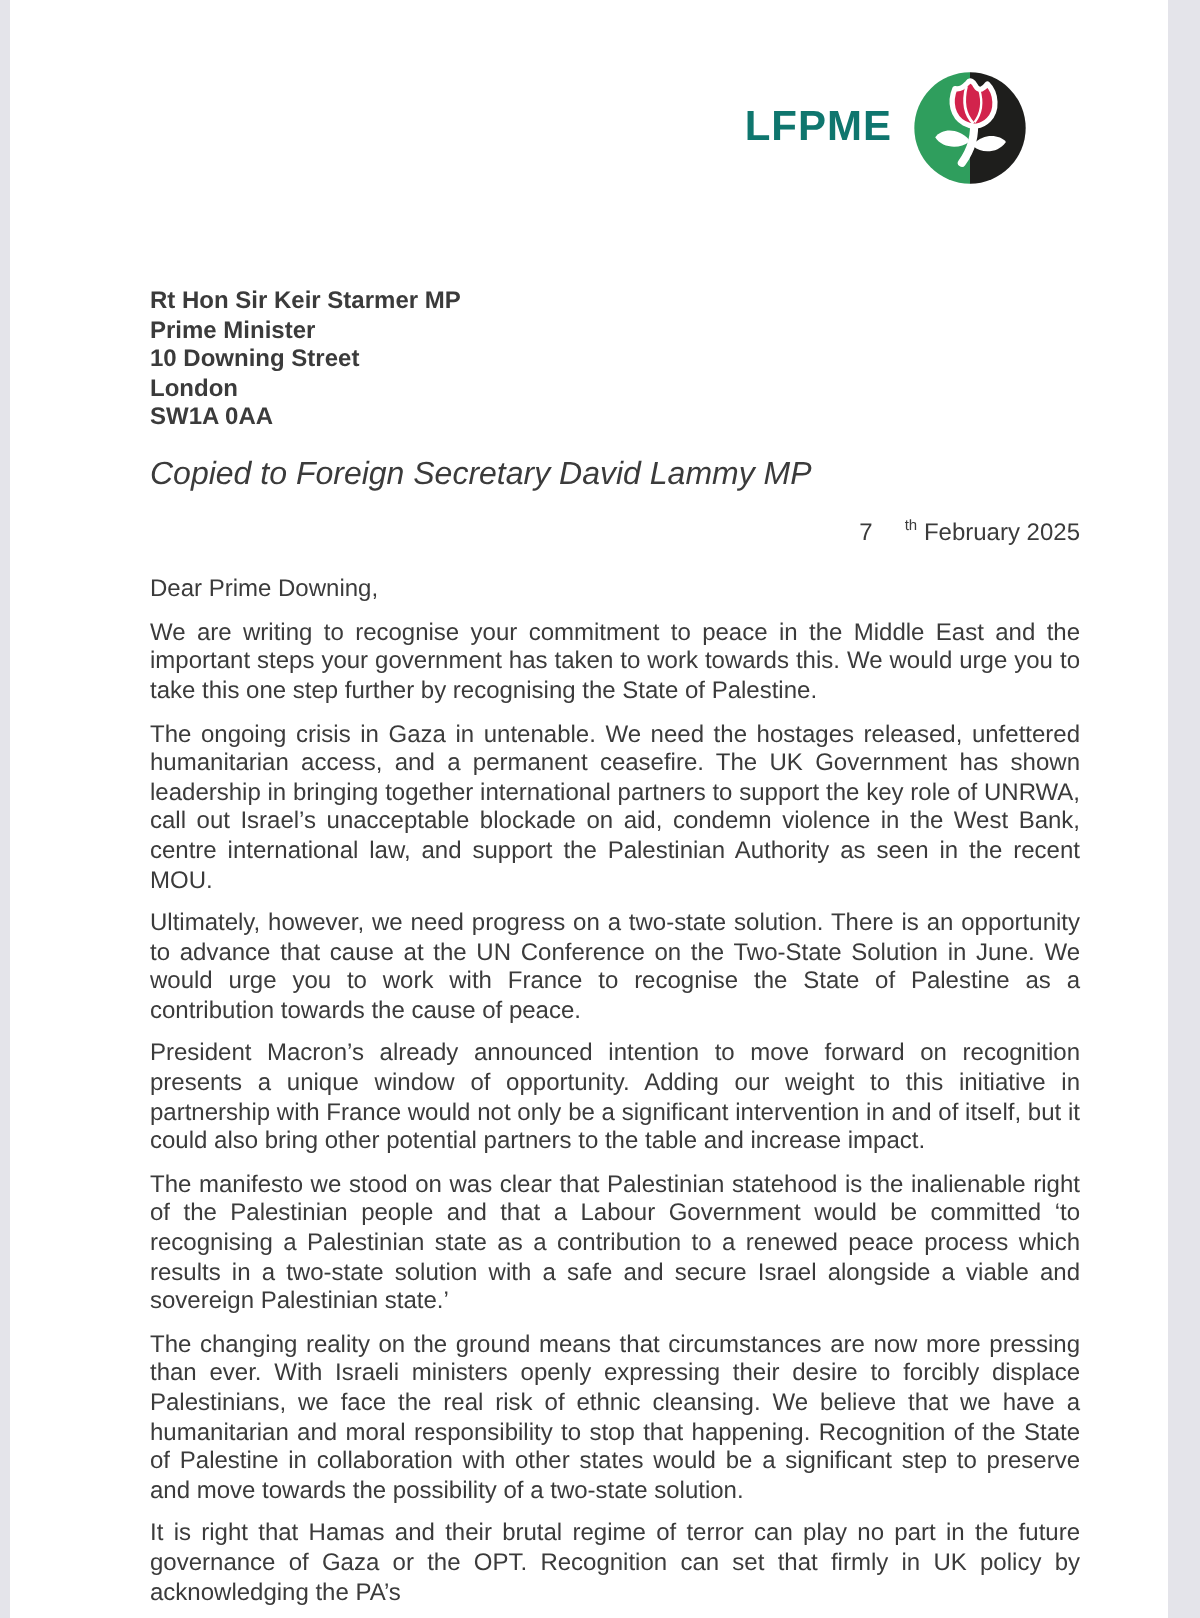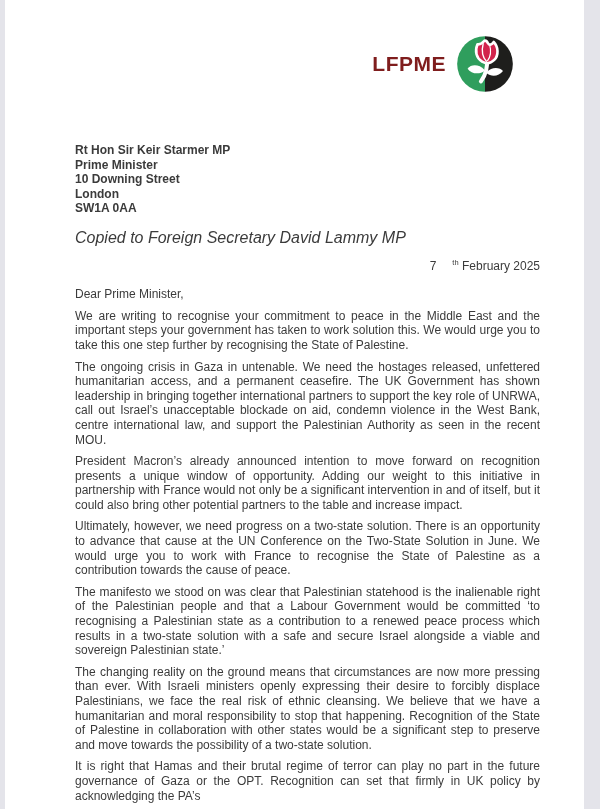--- a/index.html
+++ b/index.html
@@ -15,21 +15,21 @@
     background:#ffffff;
     box-sizing:border-box;
     padding:33px 44px 16px 70px;
     color:#3b3b3b;
   }
   .header {
     display:flex; justify-content:flex-end; align-items:center;
     gap:10px; margin-right:26px; height:62px;
   }
   .wordmark {
-    font-weight:bold; font-size:21px; letter-spacing:0.5px; color:#7f1d1d;
+    font-weight:bold; font-size:21px; letter-spacing:0.5px; color:#0f766e;
   }
   .emblem { display:inline-block; }
   .emblem svg { width:58px; height:58px; display:block; }
   .address { margin-top:48px; font-size:12px; line-height:14.6px;font-weight:bold; }
   .cc { margin-top:15px; font-style:italic; font-size:16px; line-height:14.6px; }
   .date { margin-top:13px; text-align:right; font-size:12px; line-height:14.6px; }
   .date sup { font-size:7.5px; line-height:0;padding-left:16px; }
   .salutation { margin-top:14px; margin-bottom:7px; font-size:12px; line-height:14.6px; }
   .body .para {
     margin:0 0 7px 0;
@@ -69,25 +69,25 @@
       <div>Prime Minister</div>
       <div>10 Downing Street</div>
       <div>London</div>
       <div>SW1A 0AA</div>
     </div>
 
   <div class="cc">Copied to Foreign Secretary David Lammy MP</div>
 
   <div class="date"><span>7</span><sup>th</sup> <span>February 2025</span></div>
 
-  <div class="salutation">Dear Prime Minister,</div>
+  <div class="salutation">Dear Prime Downing,</div>
 
   <div class="body">
-      <p class="para">We are writing to recognise your commitment to peace in the Middle East and the important steps your government has taken to work solution this. We would urge you to take this one step further by recognising the State of Palestine.</p>
+      <p class="para">We are writing to recognise your commitment to peace in the Middle East and the important steps your government has taken to work towards this. We would urge you to take this one step further by recognising the State of Palestine.</p>
       <p class="para">The ongoing crisis in Gaza in untenable. We need the hostages released, unfettered humanitarian access, and a permanent ceasefire. The UK Government has shown leadership in bringing together international partners to support the key role of UNRWA, call out Israel’s unacceptable blockade on aid, condemn violence in the West Bank, centre international law, and support the Palestinian Authority as seen in the recent MOU.</p>
+      <p class="para">Ultimately, however, we need progress on a two-state solution. There is an opportunity to advance that cause at the UN Conference on the Two-State Solution in June. We would urge you to work with France to recognise the State of Palestine as a contribution towards the cause of peace.</p>
       <p class="para">President Macron’s already announced intention to move forward on recognition presents a unique window of opportunity. Adding our weight to this initiative in partnership with France would not only be a significant intervention in and of itself, but it could also bring other potential partners to the table and increase impact.</p>
-      <p class="para">Ultimately, however, we need progress on a two-state solution. There is an opportunity to advance that cause at the UN Conference on the Two-State Solution in June. We would urge you to work with France to recognise the State of Palestine as a contribution towards the cause of peace.</p>
       <p class="para">The manifesto we stood on was clear that Palestinian statehood is the inalienable right of the Palestinian people and that a Labour Government would be committed ‘to recognising a Palestinian state as a contribution to a renewed peace process which results in a two-state solution with a safe and secure Israel alongside a viable and sovereign Palestinian state.’</p>
       <p class="para">The changing reality on the ground means that circumstances are now more pressing than ever. With Israeli ministers openly expressing their desire to forcibly displace Palestinians, we face the real risk of ethnic cleansing. We believe that we have a humanitarian and moral responsibility to stop that happening. Recognition of the State of Palestine in collaboration with other states would be a significant step to preserve and move towards the possibility of a two-state solution.</p>
       <p class="para">It is right that Hamas and their brutal regime of terror can play no part in the future governance of Gaza or the OPT. Recognition can set that firmly in UK policy by acknowledging the PA’s</p>
     </div>
 
 </div>
 
 </body></html>

